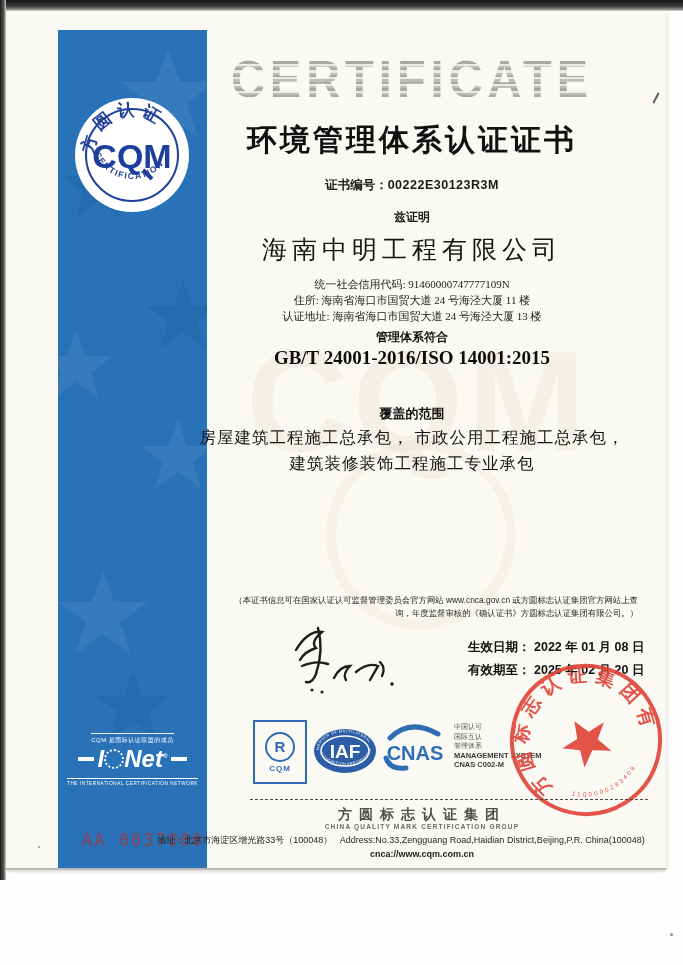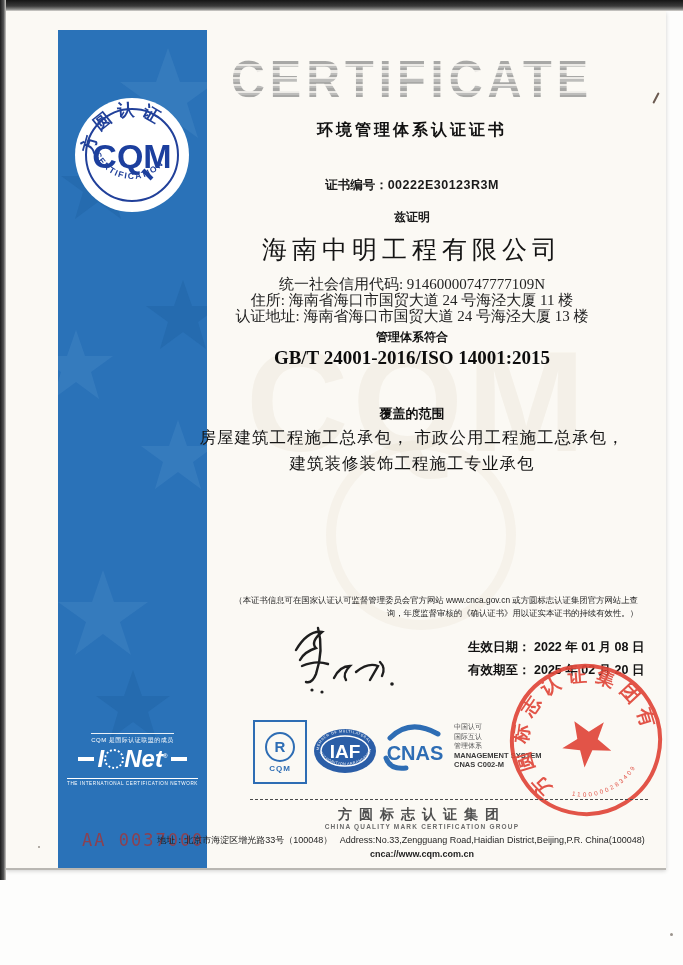--- a/index.html
+++ b/index.html
@@ -29,30 +29,30 @@
   .iqnet-sub { font-size:4.6px; letter-spacing:.6px; border-top:1.5px solid #fff; display:inline-block; padding-top:2px; margin-top:2px; }
   .serial { position:absolute; left:24px; top:800px; font-family:"DejaVu Sans Mono", monospace;
        font-size:17px; letter-spacing:2px; color:#8c4150; }
 
   
   .big-title { position:absolute; left:196px; top:38px; width:420px; text-align:center;
        font-size:47px; font-weight:800; letter-spacing:5px; transform:scaleY(1.12); transform-origin:top;
        background:repeating-linear-gradient(180deg,#a8a8a6 0 2px,#eceae6 2px 4px,#bdbdbb 4px 6px);
        -webkit-background-clip:text; background-clip:text; color:transparent; white-space:nowrap; }
   .zh-title { position:absolute; left:196px; top:110px; width:420px; text-align:center;
-       font-size:16px; font-weight:700; letter-spacing:3px; color:#111; }
+       font-size:30px; font-weight:700; letter-spacing:3px; color:#111; }
   .cert-no { position:absolute; left:196px; top:167px; width:420px; text-align:center;
        font-size:12.5px; font-weight:700; color:#1a1a1a; }
   .cert-no .num { font-weight:600; letter-spacing:.5px; }
   .certify { position:absolute; left:196px; top:199px; width:420px; text-align:center;
        font-size:12px; font-weight:700; color:#1a1a1a; }
   .company { position:absolute; left:196px; top:223px; width:420px; text-align:center;
        font-family:"Liberation Serif", serif; font-size:25px; letter-spacing:5px; color:#141414; }
   .addr-lines { position:absolute; left:196px; top:266px; width:420px; text-align:center;
-       font-family:"Liberation Serif", serif; font-size:15px; color:#222; line-height:16px; }
+       font-family:"Liberation Serif", serif; font-size:11px; color:#222; line-height:16px; }
   .conform { position:absolute; left:196px; top:319px; width:420px; text-align:center;
        font-size:12px; font-weight:700; color:#111; }
   .standard { position:absolute; left:196px; top:337px; width:420px; text-align:center;
        font-family:"Liberation Serif", serif; font-size:19px; font-weight:700; color:#0d0d0d; }
   .scope-title { position:absolute; left:196px; top:395px; width:420px; text-align:center;
        font-size:13px; font-weight:700; color:#111; }
   .scope1 { position:absolute; left:176px; top:417px; width:460px; text-align:center;
        font-family:Liberation Serif, serif; font-size:16.5px; letter-spacing:1px; color:#161616; }
   .scope2 { position:absolute; left:176px; top:443px; width:460px; text-align:center;
        font-family:"Liberation Serif", serif; font-size:16.5px; letter-spacing:1px; color:#161616; }
@@ -164,21 +164,21 @@
 
     <div class="conform">管理体系符合</div>
     <div class="standard">GB/T 24001-2016/ISO 14001:2015</div>
 
     <div class="scope-title">覆盖的范围</div>
     <div class="scope1">房屋建筑工程施工总承包， 市政公用工程施工总承包，</div>
     <div class="scope2">建筑装修装饰工程施工专业承包</div>
 
     <div class="disclaimer">
       <div>（本证书信息可在国家认证认可监督管理委员会官方网站 www.cnca.gov.cn 或方圆标志认证集团官方网站上查</div>
-      <div>询，年度监督审核的《确认证书》用以证实本证书的持续有效性。）</div>
+      <div>询，年度监督审核的《确认证书》方圆标志认证集团有限公司。）</div>
     </div>
 
     <svg class="signature" width="120" height="78" viewBox="0 0 120 78">
       <g fill="none" stroke="#1e1e1e" stroke-width="2.4" stroke-linecap="round">
         <path d="M8 28 Q20 8 34 10 Q22 20 28 26 Q16 30 12 38"></path>
         <path d="M30 6 Q36 28 28 52 Q24 62 18 60"></path>
         <path d="M14 44 Q28 38 40 42"></path>
         <path d="M46 56 Q52 44 62 44 Q54 52 58 58"></path>
         <path d="M68 50 Q80 40 90 44 L82 58"></path>
         <path d="M92 40 Q98 46 94 54"></path>

